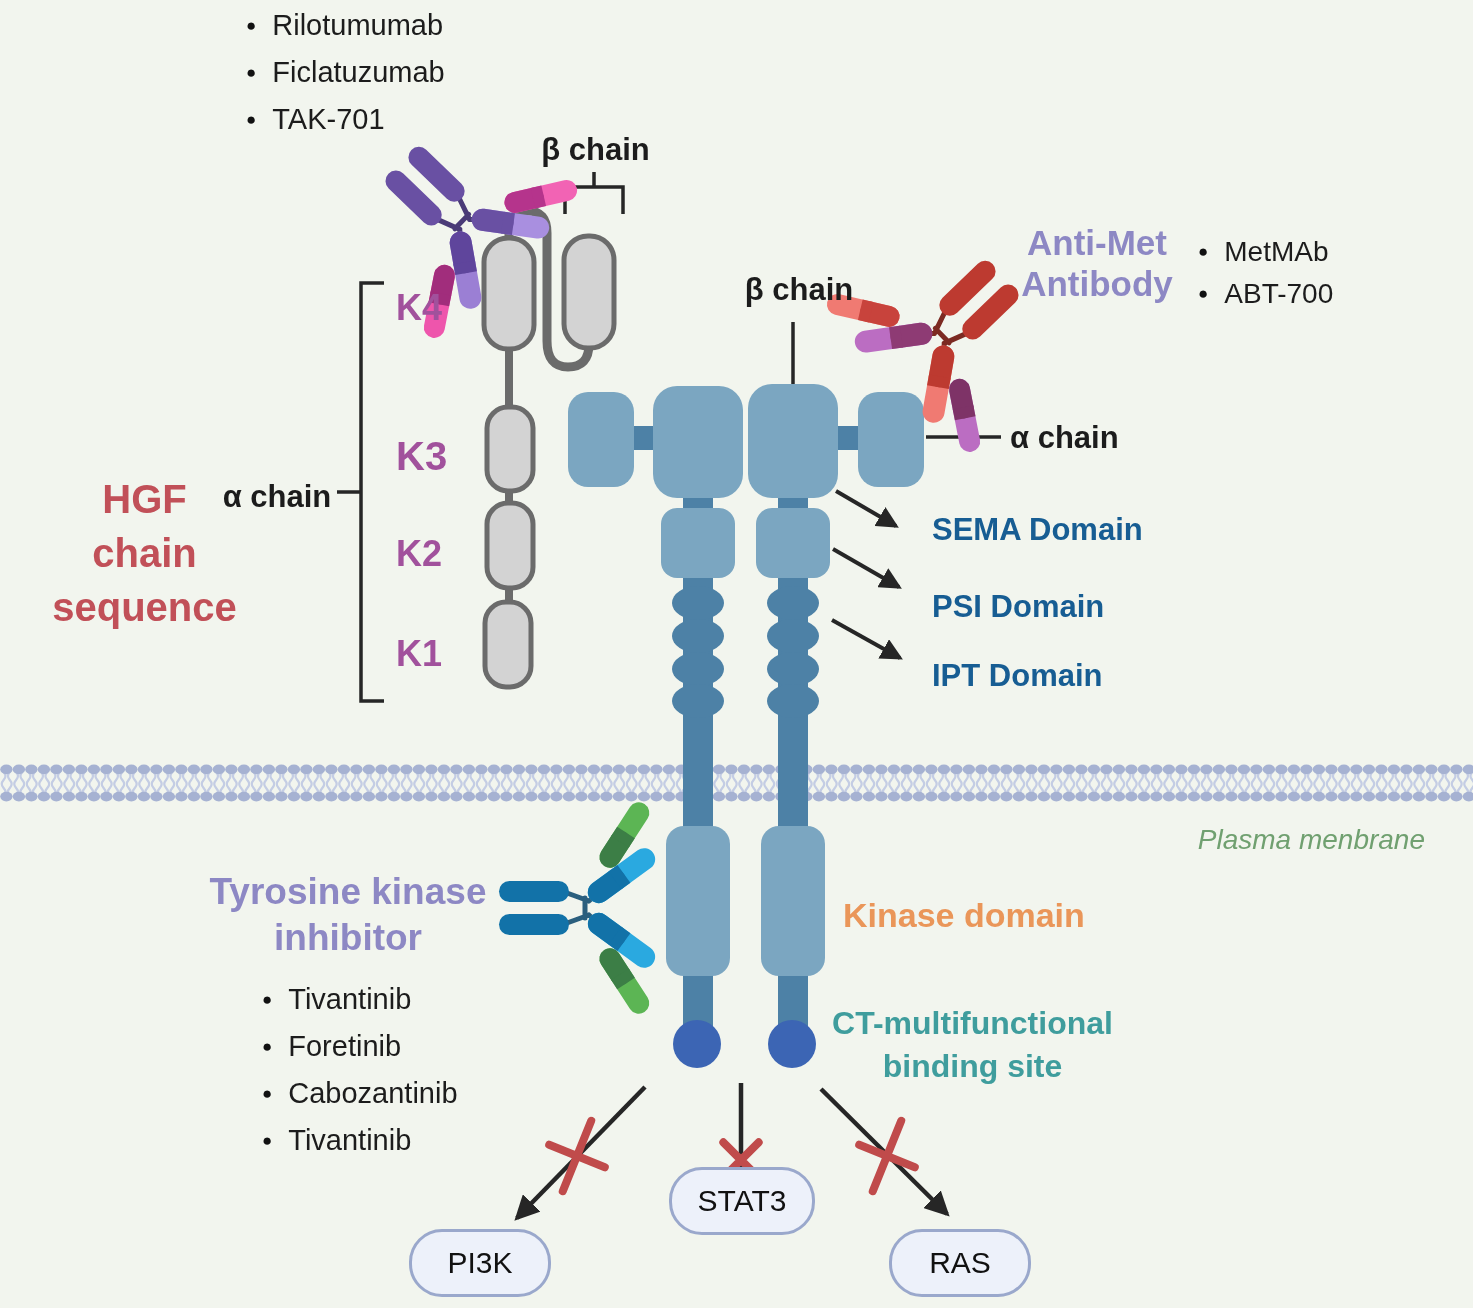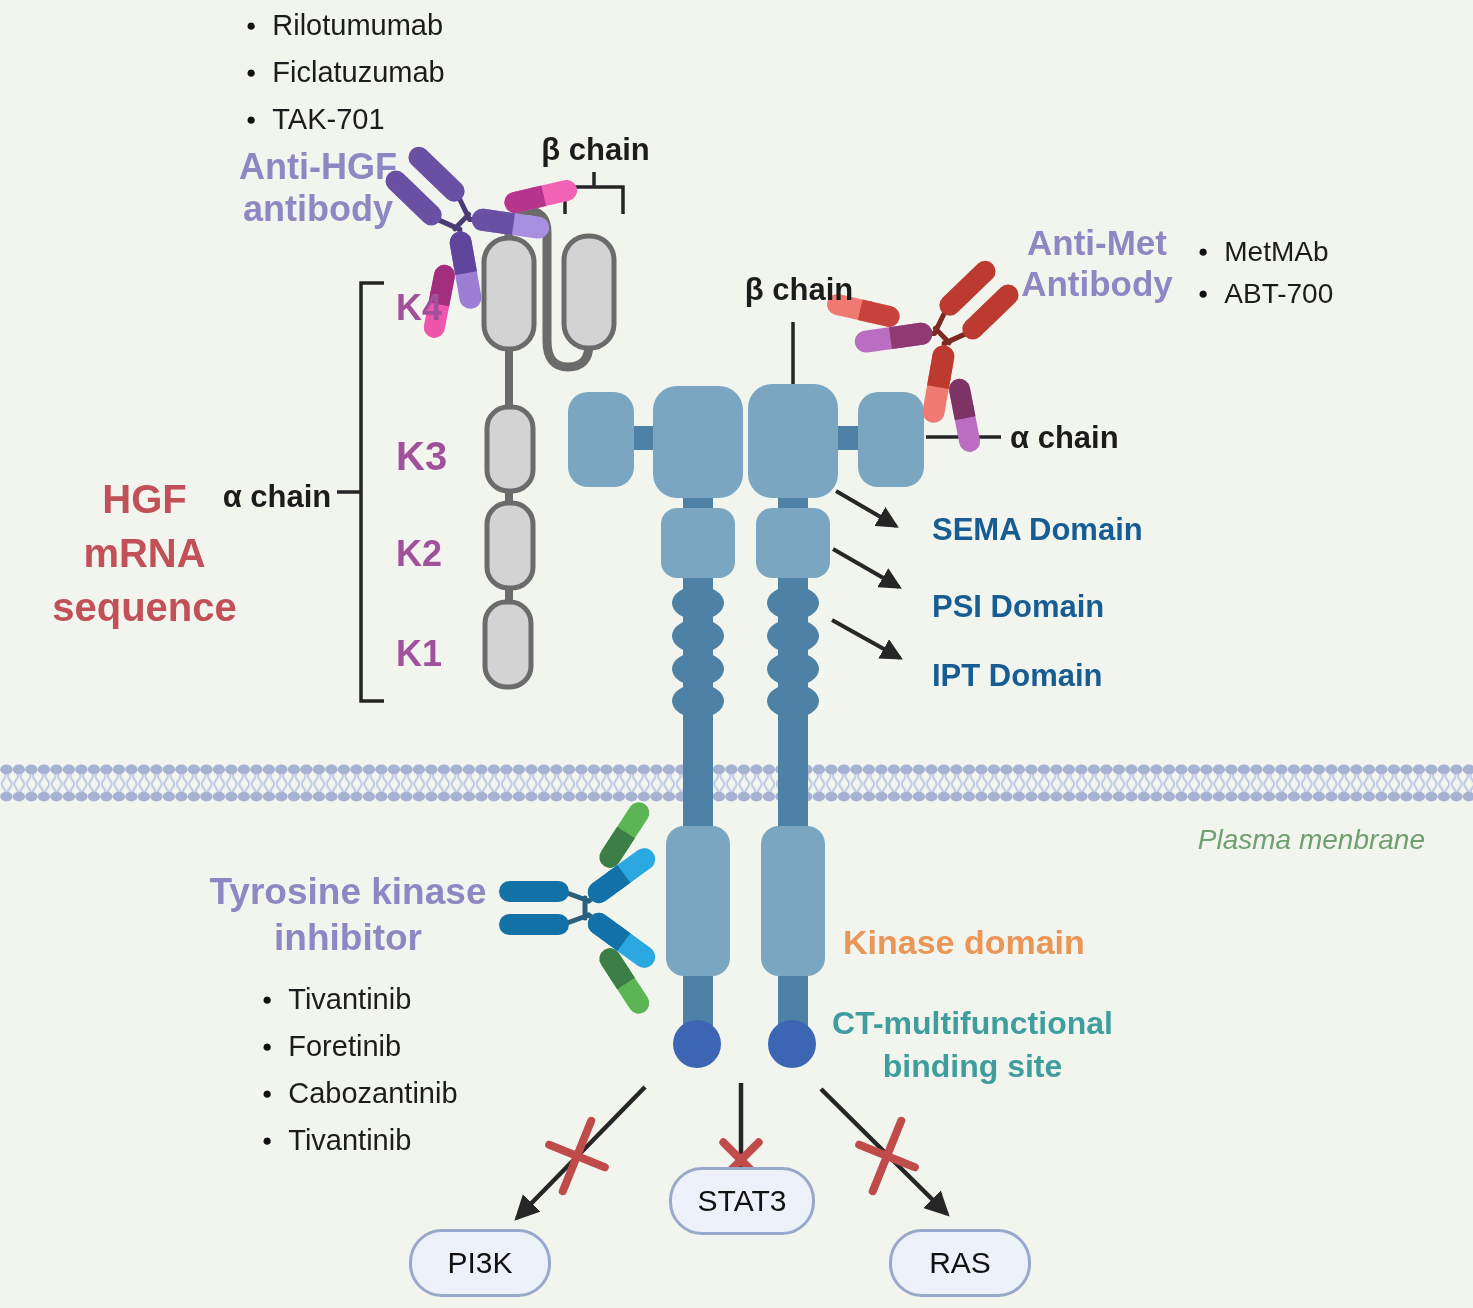--- a/index.html
+++ b/index.html
@@ -162,30 +162,26 @@
         <span>Rilotumumab</span>
       </div>
   <div class="drug-row">
         <span>Ficlatuzumab</span>
       </div>
   <div class="drug-row">
         <span>TAK-701</span>
       </div>
 </div>
 
-<div class="label b ctr purple" style="left:228px;top:146px;width:180px;font-size:36px;line-height:42px;">
-  <div>Anti-HGF</div>
-  <div>antibody</div>
-</div>
 
 <div class="label b ctr" style="left:528px;top:132px;width:135px;font-size:31px;">β chain</div>
 
 <div class="label b ctr red" style="left:42px;top:424px;width:205px;font-size:40px;line-height:54px;margin-top:48px;">
   <div>HGF</div>
-  <div>mRNA</div>
+  <div>chain</div>
   <div>sequence</div>
 </div>
 
 <div class="label b ctr" style="left:212px;top:479px;width:130px;font-size:31px;">α chain</div>
 
 <div class="label b kpurple" style="left:396px;top:287px;font-size:36px;">K4</div>
 <div class="label b kpurple" style="left:396px;top:433px;font-size:40px;">K3</div>
 <div class="label b kpurple" style="left:396px;top:533px;font-size:36px;">K2</div>
 <div class="label b kpurple" style="left:396px;top:633px;font-size:36px;">K1</div>
 
@@ -226,21 +222,21 @@
         <span>Foretinib</span>
       </div>
   <div class="drug-row">
         <span>Cabozantinib</span>
       </div>
   <div class="drug-row">
         <span>Tivantinib</span>
       </div>
 </div>
 
-<div class="label b orange" style="left:843px;top:896px;font-size:34px;margin-top:27px;">Kinase domain</div>
+<div class="label b orange" style="left:843px;top:896px;font-size:34px;">Kinase domain</div>
 
 <div class="label b ctr teal" style="left:810px;top:1002px;width:325px;font-size:32px;line-height:43px;">
   <div>CT-multifunctional</div>
   <div>binding site</div>
 </div>
 
 <div class="pill" style="left:409px;top:1229px;">
   <span>PI3K</span>
 </div>
 <div class="pill" style="left:669px;top:1167px;width:140px;">

